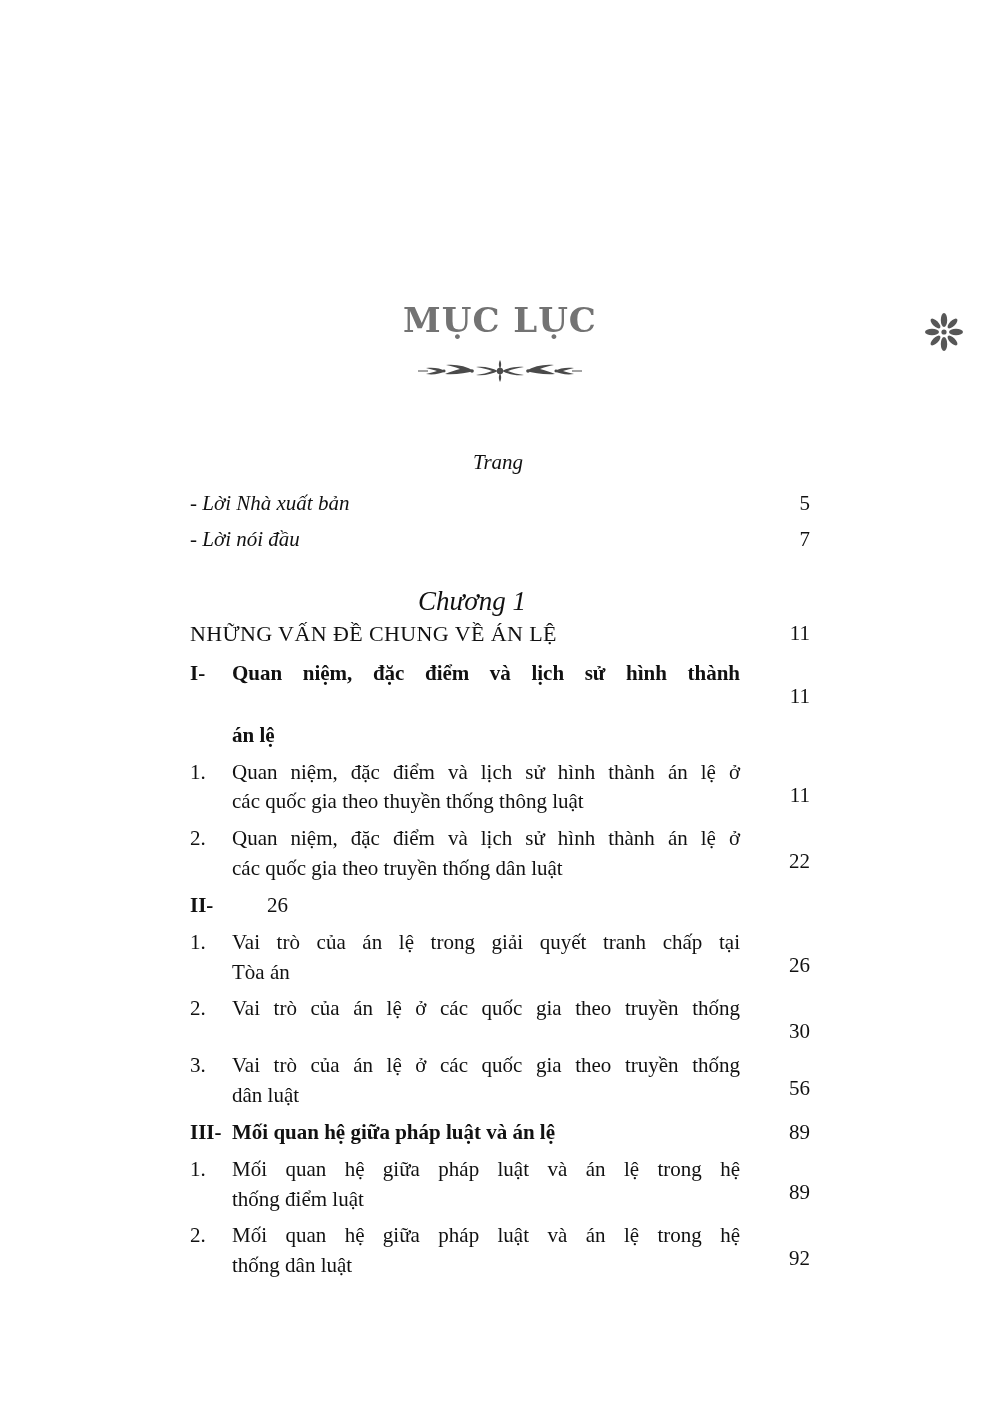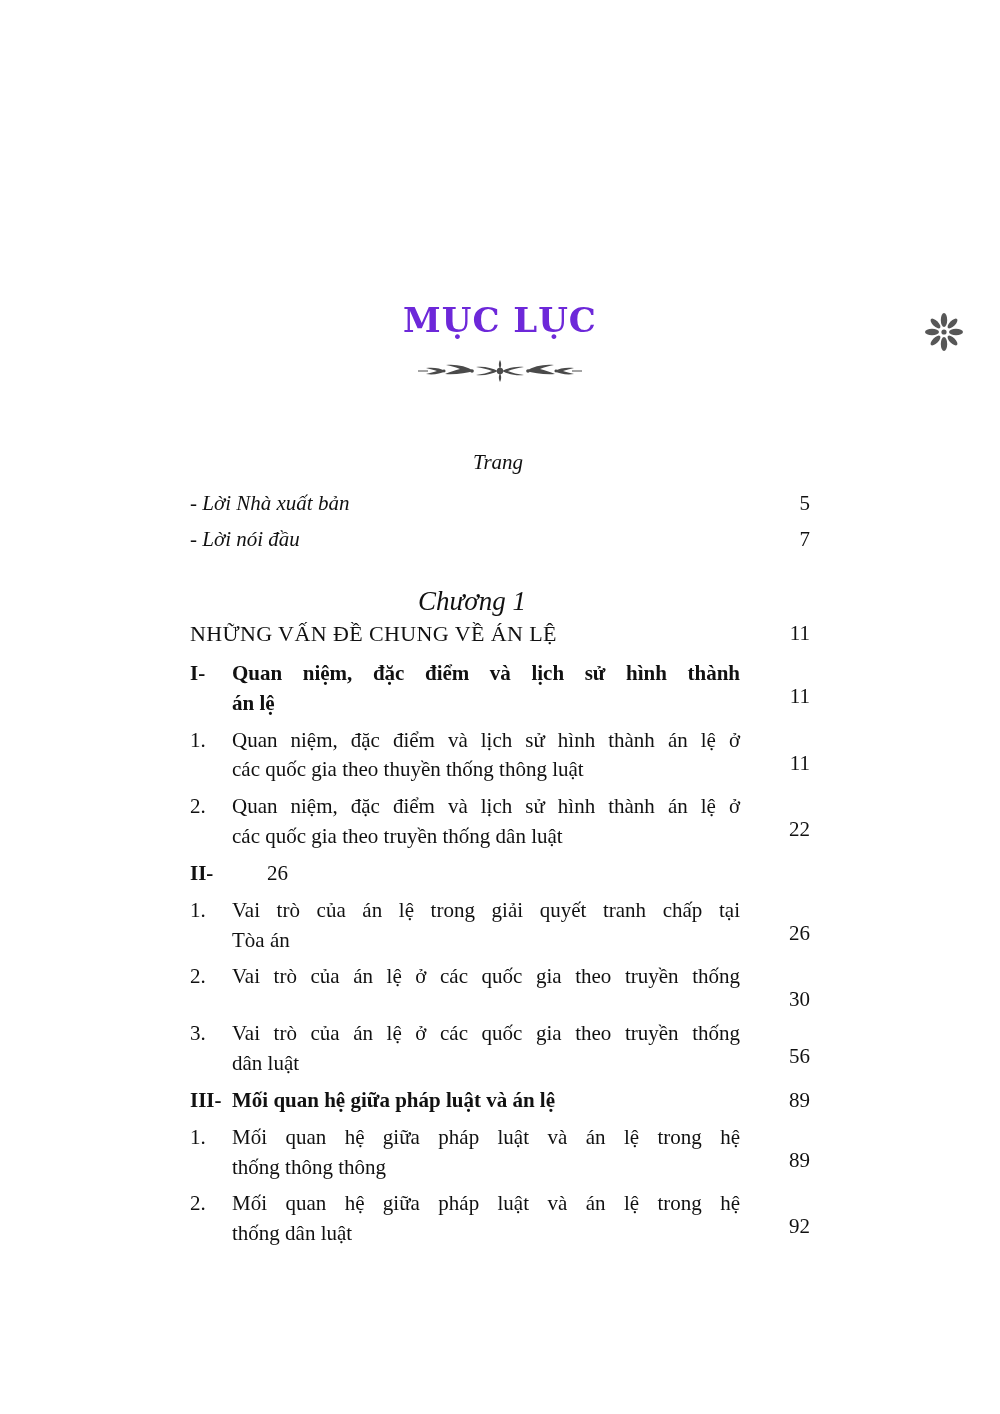--- a/index.html
+++ b/index.html
@@ -33,21 +33,21 @@
   }
   .title-block {
     text-align: center;
     margin-top: 300px;
   }
   .doc-title {
     font-family: "DejaVu Serif", serif;
     font-weight: bold;
     font-size: 34px;
     letter-spacing: 1px;
-    color: #6d28d9;
+    color: #737373;
     margin: 8px;
   }
   .title-divider {
     margin: 14px auto 0 auto;
     width: 200px;
     height: 34px;
     color: #555;
   }
   .toc {
     margin: 62px auto 0 auto;
@@ -127,20 +127,21 @@
     letter-spacing: 0.4px;
   }
   .chapter-pg {
     flex: 0 0 auto;
     width: 56px;
     text-align: right;
     font-size: 21px;
   }
   .bold {
     font-weight: bold;
+    gap: 32px;
   }
   .sec-row {
     margin-bottom: 7px;
   }
   .line1 { display: block; }
   .line2 { display: block; }
   .stack {
     display: flex;
     flex-direction: column;
   }
@@ -308,21 +309,21 @@
       <div class="txt bold stack">
         <span class="line1">Mối quan hệ giữa pháp luật và án lệ</span>
       </div>
       <div class="pg">89</div>
     </div>
 
     <div class="row sec-row">
       <div class="num">1.</div>
       <div class="txt stack">
         <span class="line1 spread">Mối quan hệ giữa pháp luật và án lệ trong hệ</span>
-        <span class="line2">thống thông thông</span>
+        <span class="line2">thống điểm luật</span>
       </div>
       <div class="pg-holder">
         <span class="spacer-line">0</span>
         <span>89</span>
       </div>
     </div>
 
     <div class="row sec-row">
       <div class="num">2.</div>
       <div class="txt stack">

